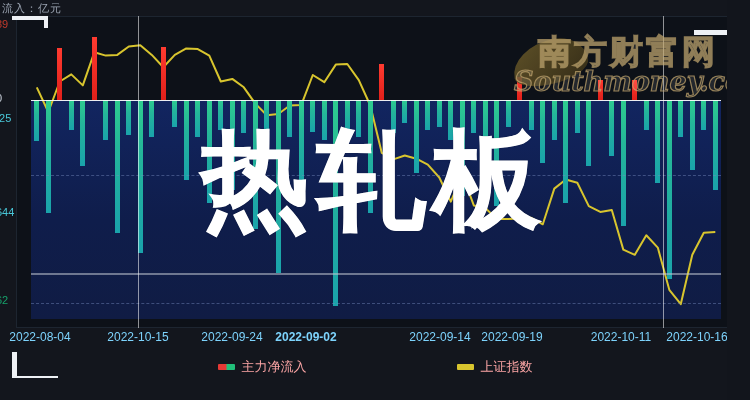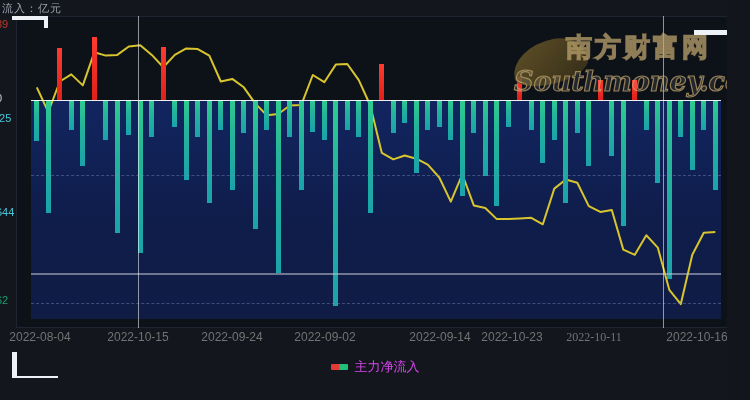--- a/index.html
+++ b/index.html
@@ -27,41 +27,41 @@
 
   
   .bar{position:absolute;width:5px;border-radius:0;}
   .bar.neg{background:linear-gradient(180deg,#2ecc8f 0%,#24b59a 35%,#1aa3ab 100%);}
   .bar.pos{background:linear-gradient(180deg,#ff3b30 0%,#e0201a 100%);}
 
   
   .ylab{position:absolute;font-size:11px;white-space:nowrap;}
 
   .xlabels{position:absolute;left:0;top:330px;width:750px;height:18px;}
-  .xlab{position:absolute;font-size:12px;color:#737373;white-space:nowrap;transform:translateX(-50%);}
+  .xlab{position:absolute;font-size:12px;color:#7dd3fc;white-space:nowrap;transform:translateX(-50%);}
 
   
   #legend{position:absolute;left:0;top:356px;width:750px;height:22px;display:flex;
           justify-content:center;align-items:center;gap:150px;}
   .lgi{display:flex;align-items:center;gap:7px;}
   .lgi .sw{display:inline-block;width:17px;height:6px;border-radius:1px;}
   .sw.dual{background:linear-gradient(90deg,#e53935 0%,#e53935 48%,#21c07a 52%,#21c07a 100%);}
   .sw.yel{background:#d8c52e;}
-  .lgi .tx{font-size:13px;color:#d946ef;}
+  .lgi .tx{font-size:13px;color:#fca5a5;}
 
   
   #bigtitle{position:absolute;left:0;top:126px;width:750px;text-align:center;
             font-family:"DejaVu Sans","Liberation Sans",sans-serif;
             font-size:108px;line-height:108px;font-weight:bold;color:#ffffff;
             letter-spacing:8px;text-shadow:0 0 2px rgba(0,0,0,.35);
             -webkit-text-stroke:1px #fff;}
 
   
   #wm{position:absolute;left:508px;top:26px;width:236px;height:86px;pointer-events:none;opacity:.92;}
-  #wm .cn{position:absolute;left:58px;top:4px;font-size:26px;font-weight:bold;letter-spacing:3px;
+  #wm .cn{position:absolute;left:30px;top:4px;font-size:33px;font-weight:bold;letter-spacing:3px;
           color:rgba(255,255,255,.10);-webkit-text-stroke:1.4px rgba(196,168,110,.75);
           font-family:"DejaVu Sans","Liberation Sans",sans-serif;}
   #wm .en{position:absolute;left:6px;top:40px;font-size:27px;font-style:italic;font-weight:bold;
           letter-spacing:0px;color:rgba(255,255,255,.10);
           -webkit-text-stroke:1.2px rgba(196,168,110,.8);
           font-family:"DejaVu Serif","Liberation Serif",serif;}
   #wm .swoosh{position:absolute;left:4px;top:14px;width:76px;height:44px;
               border-radius:60% 40% 55% 45%/70% 60% 40% 30%;
               background:linear-gradient(140deg,#6b5a2a,#3a3118);transform:rotate(-12deg);opacity:.95;}
 
@@ -162,34 +162,39 @@
       <div class="ylab" style="left: -4px; top: 92px; color: rgb(201, 208, 218);">0</div>
       <div class="ylab" style="left: -4px; top: 112px; color: rgb(73, 199, 216);">.25</div>
       <div class="ylab" style="left: -4px; top: 206px; color: rgb(73, 199, 216);">644</div>
       <div class="ylab" style="left: -4px; top: 294px; color: rgb(22, 160, 106);">62</div>
     </div>
 
   <div class="xlabels" id="xlabels">
       <div class="xlab" style="left: 40px;">2022-08-04</div>
       <div class="xlab" style="left: 138px;">2022-10-15</div>
       <div class="xlab" style="left: 232px;">2022-09-24</div>
-      <div class="xlab" style="left: 325px;">2022-09-02</div>
+      <div class="xlab" style="left: 306px; font-weight: bold;">2022-09-02</div>
       <div class="xlab" style="left: 440px;">2022-09-14</div>
-      <div class="xlab" style="left: 512px;">2022-10-23</div>
-      <div class="xlab" style="left: 594px; font-family: Liberation Serif, serif;">2022-10-11</div>
+      <div class="xlab" style="left: 512px;">2022-09-19</div>
+      <div class="xlab" style="left: 621px;">2022-10-11</div>
       <div class="xlab" style="left: 697px;">2022-10-16</div>
     </div>
 
   <div id="legend">
     <div class="lgi">
       <span class="sw dual"></span>
       <span class="tx">主力净流入</span>
     </div>
+    <div class="lgi">
+      <span class="sw yel"></span>
+      <span class="tx">上证指数</span>
+    </div>
   </div>
 
+  <div id="bigtitle">热轧板</div>
 
   <div id="wm">
     <div class="swoosh"></div>
     <div class="cn">南方财富网</div>
     <div class="en">Southmoney.com</div>
   </div>
 
   <div class="brk" style="left:694px;top:30px;width:46px;height:5px;"></div>
   <div class="brk" style="left:735px;top:0px;width:5px;height:35px;"></div>
   <div class="brk" style="left:12px;top:376px;width:46px;height:5px;"></div>

